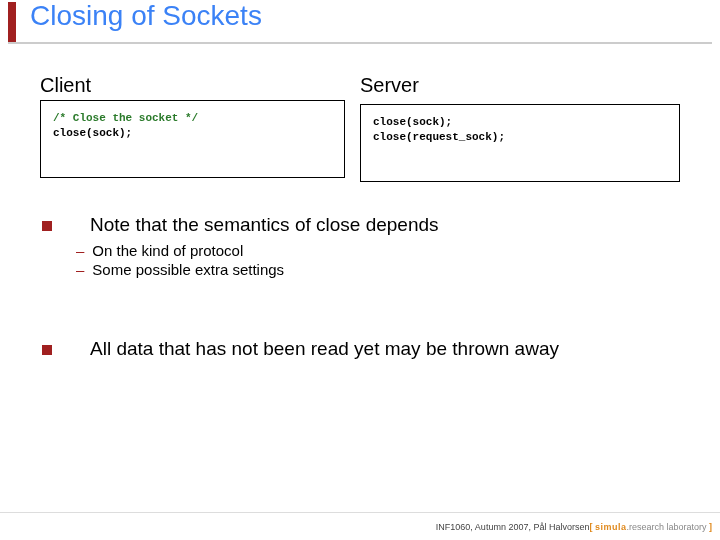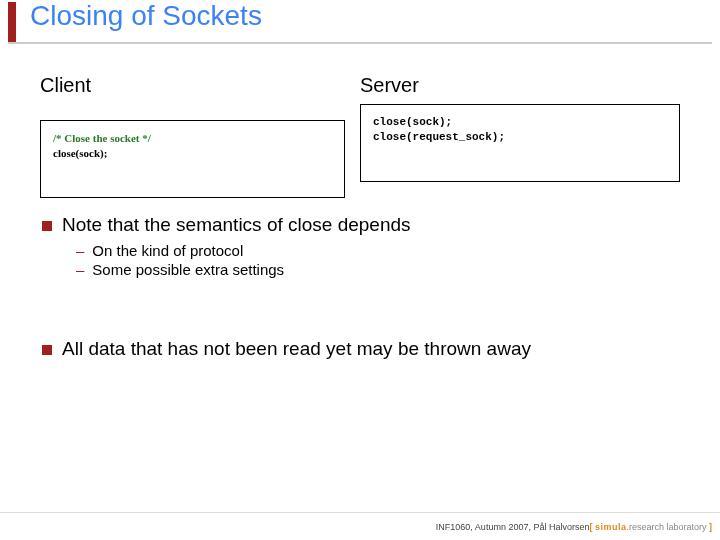--- a/index.html
+++ b/index.html
@@ -44,21 +44,21 @@
   .server-heading { left: 360px; top: 74px; }
   .code-box {
     position: absolute;
     border: 1px solid #000;
     background: #fff;
     padding: 10px 12px;
     font-family: "Courier New", monospace;
     font-size: 11px;
     line-height: 1.35;
   }
-  .client-box { left: 40px; top: 120px; width: 305px; height: 78px; font-family: Liberation Serif, serif; }
+  .client-box { left: 40px; top: 100px; width: 305px; height: 78px; }
   .server-box { left: 360px; top: 104px; width: 320px; height: 78px; }
   .comment { color: #2a7a2a; font-weight: bold; }
   .codecall { color: #000; font-weight: bold; }
   .bullets {
     position: absolute;
     left: 42px;
     width: 660px;
   }
   .b1 { top: 214px; }
   .b2 { top: 338px; }
@@ -70,20 +70,21 @@
   .sq {
     width: 10px;
     height: 10px;
     background: #a02020;
     margin-top: 7px;
     flex: 0 0 auto;
   }
   .bullet-text {
     font-size: 19px;
     color: #000;
+    margin-left: 28px;
   }
   .subs {
     margin-left: 34px;
     margin-top: 6px;
   }
   .sub-row {
     display: flex;
     align-items: flex-start;
     gap: 8px;
     font-size: 15px;

